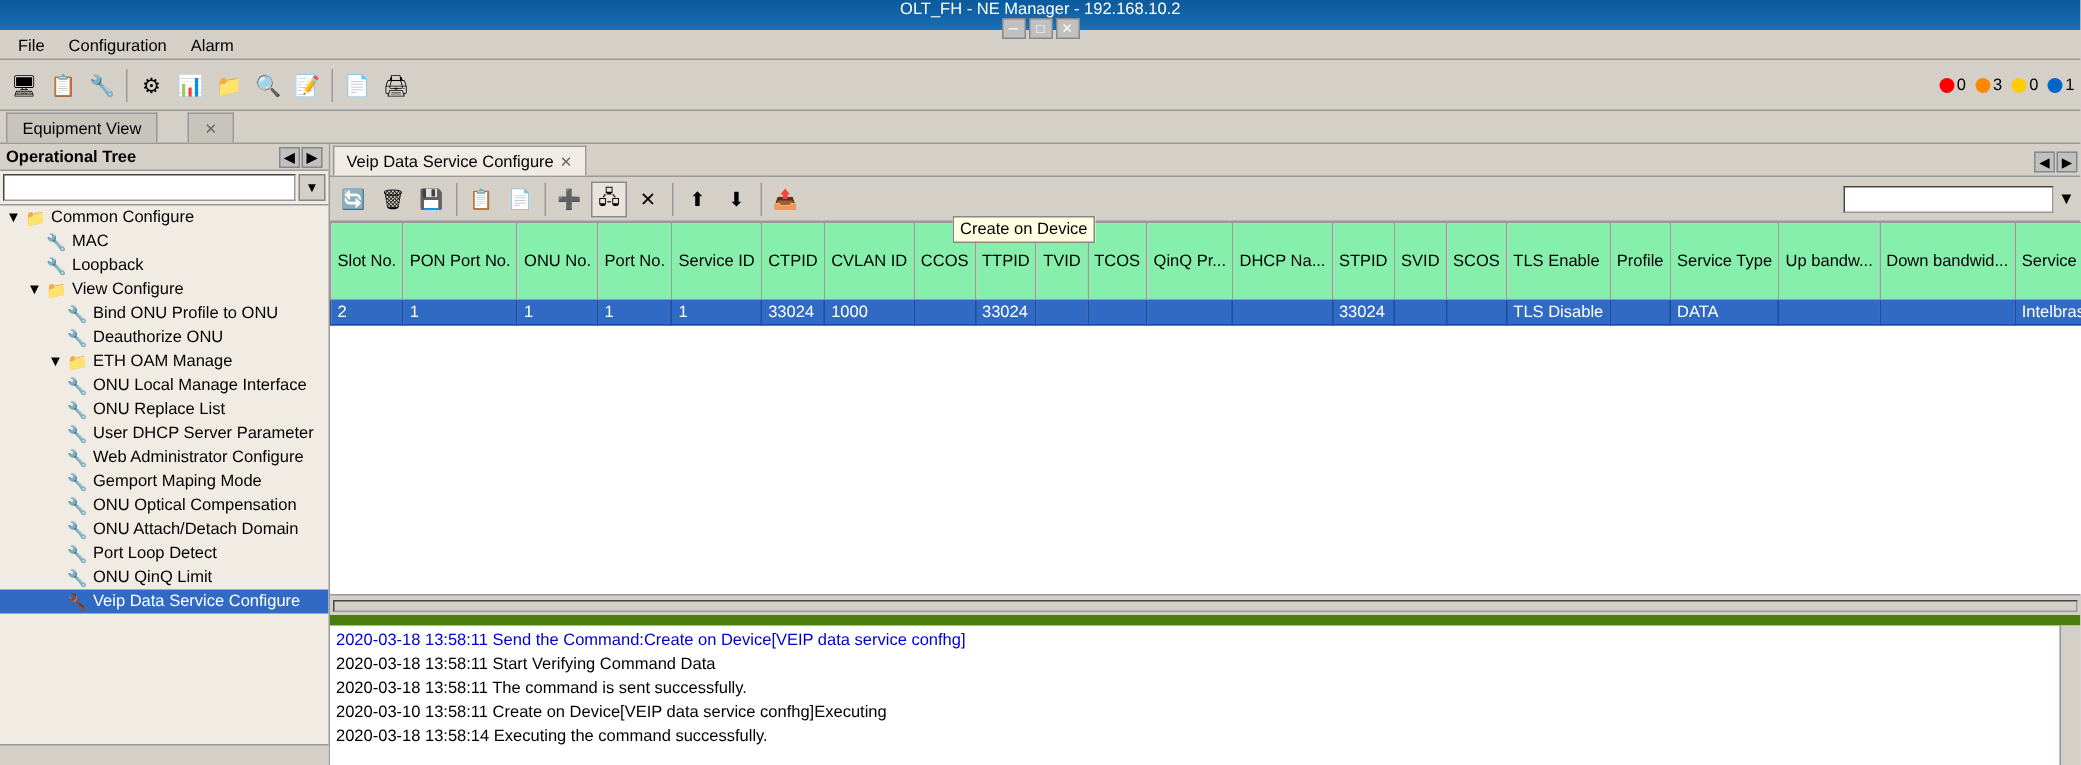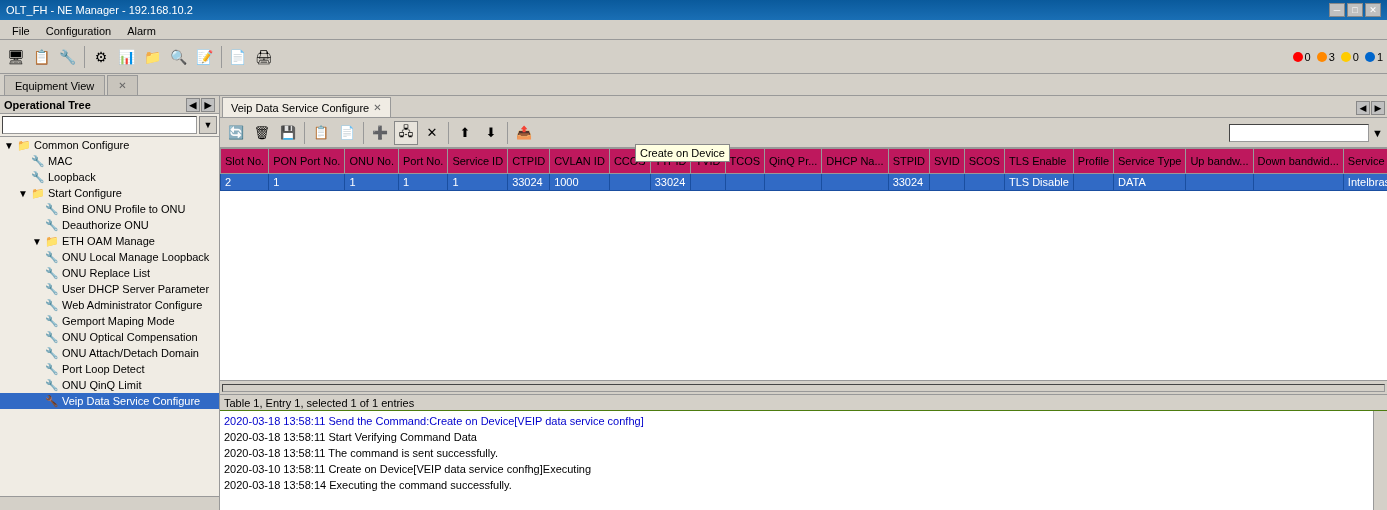--- a/index.html
+++ b/index.html
@@ -1,19 +1,19 @@
 <!DOCTYPE html>
 <html><head>
   <meta charset="utf-8">
   <style>
     * { margin: 0; padding: 0; box-sizing: border-box; }
     body { font-family: 'Segoe UI', Tahoma, Geneva, Verdana, sans-serif; font-size: 11px; background: #d4d0c8; width: 1387px; height: 510px; overflow: hidden; }
 
     
-    #title-bar { background: linear-gradient(to bottom, #0a5a9c, #1a6fb5); color: white; height: 20px; display: flex; align-items: center; padding: 0 6px; justify-content: space-between; }
+    #title-bar { background: linear-gradient(to bottom, #0a5a9c, #1a6fb5); color: white; height: 20px; display: flex; align-items: center; padding: 0 6px; justify-content: space-between; flex-direction: column; }
     #title-bar-controls { display: flex; gap: 2px; }
     .title-btn { width: 16px; height: 14px; background: #c0c0c0; border: 1px solid #888; font-size: 9px; display: flex; align-items: center; justify-content: center; cursor: pointer; }
 
     
     #menu-bar { background: #d4d0c8; height: 20px; display: flex; align-items: flex-end; padding: 0 4px; border-bottom: 1px solid #999; }
     .menu-item { padding: 2px 8px; font-size: 11px; cursor: pointer; }
 
     
     #toolbar { background: #d4d0c8; height: 34px; display: flex; align-items: center; padding: 2px 4px; border-bottom: 1px solid #999; gap: 2px; }
     .tb-btn { width: 24px; height: 24px; background: #d4d0c8; border: 1px solid transparent; display: flex; align-items: center; justify-content: center; cursor: pointer; font-size: 14px; }
@@ -21,21 +21,21 @@
     #toolbar-right { margin-left: auto; display: flex; align-items: center; gap: 6px; }
     .status-indicator { display: flex; align-items: center; gap: 2px; font-size: 11px; }
     .dot { width: 10px; height: 10px; border-radius: 50%; display: inline-block; }
     .dot-red { background: #ff0000; }
     .dot-orange { background: #ff8800; }
     .dot-yellow { background: #ffcc00; }
     .dot-blue { background: #0066cc; }
 
     
     #tab-bar-top { background: #d4d0c8; height: 22px; display: flex; align-items: flex-end; padding: 0 4px; border-bottom: 1px solid #999; }
-    .tab { height: 20px; padding: 2px 10px; background: #c8c4bc; border: 1px solid #999; border-bottom: none; font-size: 11px; cursor: pointer; display: flex; align-items: center; gap: 4px; margin-right: 2px; }
+    .tab { height: 20px; padding: 2px 10px; background: #c8c4bc; border: 1px solid #999; border-bottom: none; font-size: 11px; cursor: pointer; display: flex; align-items: center; gap: 4px; margin-right: 20px; }
     .tab-close { font-size: 10px; color: #666; cursor: pointer; }
 
     
     #main { display: flex; height: calc(510px - 20px - 20px - 34px - 22px); }
 
     
     #left-panel { width: 220px; min-width: 220px; background: #f0ece4; border-right: 1px solid #999; display: flex; flex-direction: column; }
     #left-panel-header { background: #d4d0c8; padding: 2px 4px; font-size: 11px; font-weight: bold; border-bottom: 1px solid #999; height: 18px; display: flex; align-items: center; justify-content: space-between; }
     #left-panel-header-btns { display: flex; gap: 1px; }
     .nav-arrow { width: 14px; height: 14px; background: #c0c0c0; border: 1px solid #888; font-size: 9px; display: flex; align-items: center; justify-content: center; cursor: pointer; }
@@ -66,33 +66,33 @@
     #inner-toolbar-right { margin-left: auto; }
     #inner-toolbar-right input { height: 18px; width: 140px; border: 1px inset #999; padding: 1px 2px; font-size: 11px; }
 
     
     #tooltip { position: absolute; top: 26px; left: 415px; background: #ffffe1; border: 1px solid #888; padding: 2px 4px; font-size: 11px; z-index: 100; white-space: nowrap; }
 
     
     #table-area { flex: 1; overflow: auto; background: white; }
     table { border-collapse: collapse; width: 100%; font-size: 11px; }
     thead tr { background: #d4d0c8; }
-    th { border: 1px solid #999; padding: 6px 4px; white-space: nowrap; font-weight: normal; text-align: left; position: sticky; top: 0; background: #be185d; }
+    th { border: 1px solid #999; padding: 19px 4px; white-space: nowrap; font-weight: normal; text-align: left; position: sticky; top: 0; background: #86efac; }
     td { border: 1px solid #ccc; padding: 2px 4px; white-space: nowrap; }
     .row-selected { background: #316ac5; color: white; }
     .row-selected td { border-color: #1a4ea0; }
 
     
     #table-hscroll { height: 14px; background: #d4d0c8; border-top: 1px solid #999; display: flex; align-items: center; padding: 0 2px; }
 
     
     #status-bar { height: 16px; background: #d4d0c8; border-top: 1px solid #999; padding: 1px 4px; font-size: 11px; display: flex; align-items: center; }
 
     
-    #log-area { height: 100px; background: white; border-top: 1px solid #4d7c0f; overflow: hidden; display: flex; flex-direction: column; }
+    #log-area { height: 100px; background: white; border-top: 7px solid #4d7c0f; overflow: hidden; display: flex; flex-direction: column; }
     #log-content { flex: 1; overflow-y: auto; padding: 2px 4px; font-size: 11px; }
     .log-line { height: 16px; line-height: 16px; }
     .log-line.highlight { color: #0000cc; }
     #log-scrollbar { width: 14px; background: #d4d0c8; border-left: 1px solid #999; }
 
     
     #left-hscroll { height: 14px; background: #d4d0c8; border-top: 1px solid #999; }
   </style>
 </head>
 <body>
@@ -184,21 +184,21 @@
         <div class="tree-item">
           <span class="tree-indent"></span>
           <span class="tree-expand"> </span>
           <span class="tree-icon">🔧</span>
           <span class="tree-label">Loopback</span>
         </div>
         <div class="tree-item">
           <span class="tree-indent"></span>
           <span class="tree-expand">▼</span>
           <span class="tree-icon">📁</span>
-          <span class="tree-label">Start Configure</span>
+          <span class="tree-label">View Configure</span>
         </div>
         <div class="tree-item">
           <span class="tree-indent"></span>
           <span class="tree-indent"></span>
           <span class="tree-expand"> </span>
           <span class="tree-icon">🔧</span>
           <span class="tree-label">Bind ONU Profile to ONU</span>
         </div>
         <div class="tree-item">
           <span class="tree-indent"></span>
@@ -212,21 +212,21 @@
           <span class="tree-indent"></span>
           <span class="tree-expand">▼</span>
           <span class="tree-icon">📁</span>
           <span class="tree-label">ETH OAM Manage</span>
         </div>
         <div class="tree-item">
           <span class="tree-indent"></span>
           <span class="tree-indent"></span>
           <span class="tree-expand"> </span>
           <span class="tree-icon">🔧</span>
-          <span class="tree-label">ONU Local Manage Loopback</span>
+          <span class="tree-label">ONU Local Manage Interface</span>
         </div>
         <div class="tree-item">
           <span class="tree-indent"></span>
           <span class="tree-indent"></span>
           <span class="tree-expand"> </span>
           <span class="tree-icon">🔧</span>
           <span class="tree-label">ONU Replace List</span>
         </div>
         <div class="tree-item">
           <span class="tree-indent"></span>
@@ -379,23 +379,20 @@
               <td>Intelbras_Router</td>
             </tr>
           </tbody>
       </table>
     </div>
 
     <div id="table-hscroll">
       <div style="flex:1;height:8px;background:#d4d0c8;border:1px inset #999;"></div>
     </div>
 
-    <div id="status-bar">
-      <span>Table 1, Entry 1, selected 1 of 1 entries</span>
-    </div>
 
     <div id="log-area">
       <div style="display:flex;flex:1;overflow:hidden;">
         <div id="log-content">
         <div class="log-line highlight">2020-03-18 13:58:11 Send the Command:Create on Device[VEIP data service confhg]</div>
             <div class="log-line">2020-03-18 13:58:11 Start Verifying Command Data</div>
             <div class="log-line">2020-03-18 13:58:11 The command is sent successfully.</div>
             <div class="log-line">2020-03-10 13:58:11 Create on Device[VEIP data service confhg]Executing</div>
             <div class="log-line">2020-03-18 13:58:14 Executing the command successfully.</div>
           </div>

